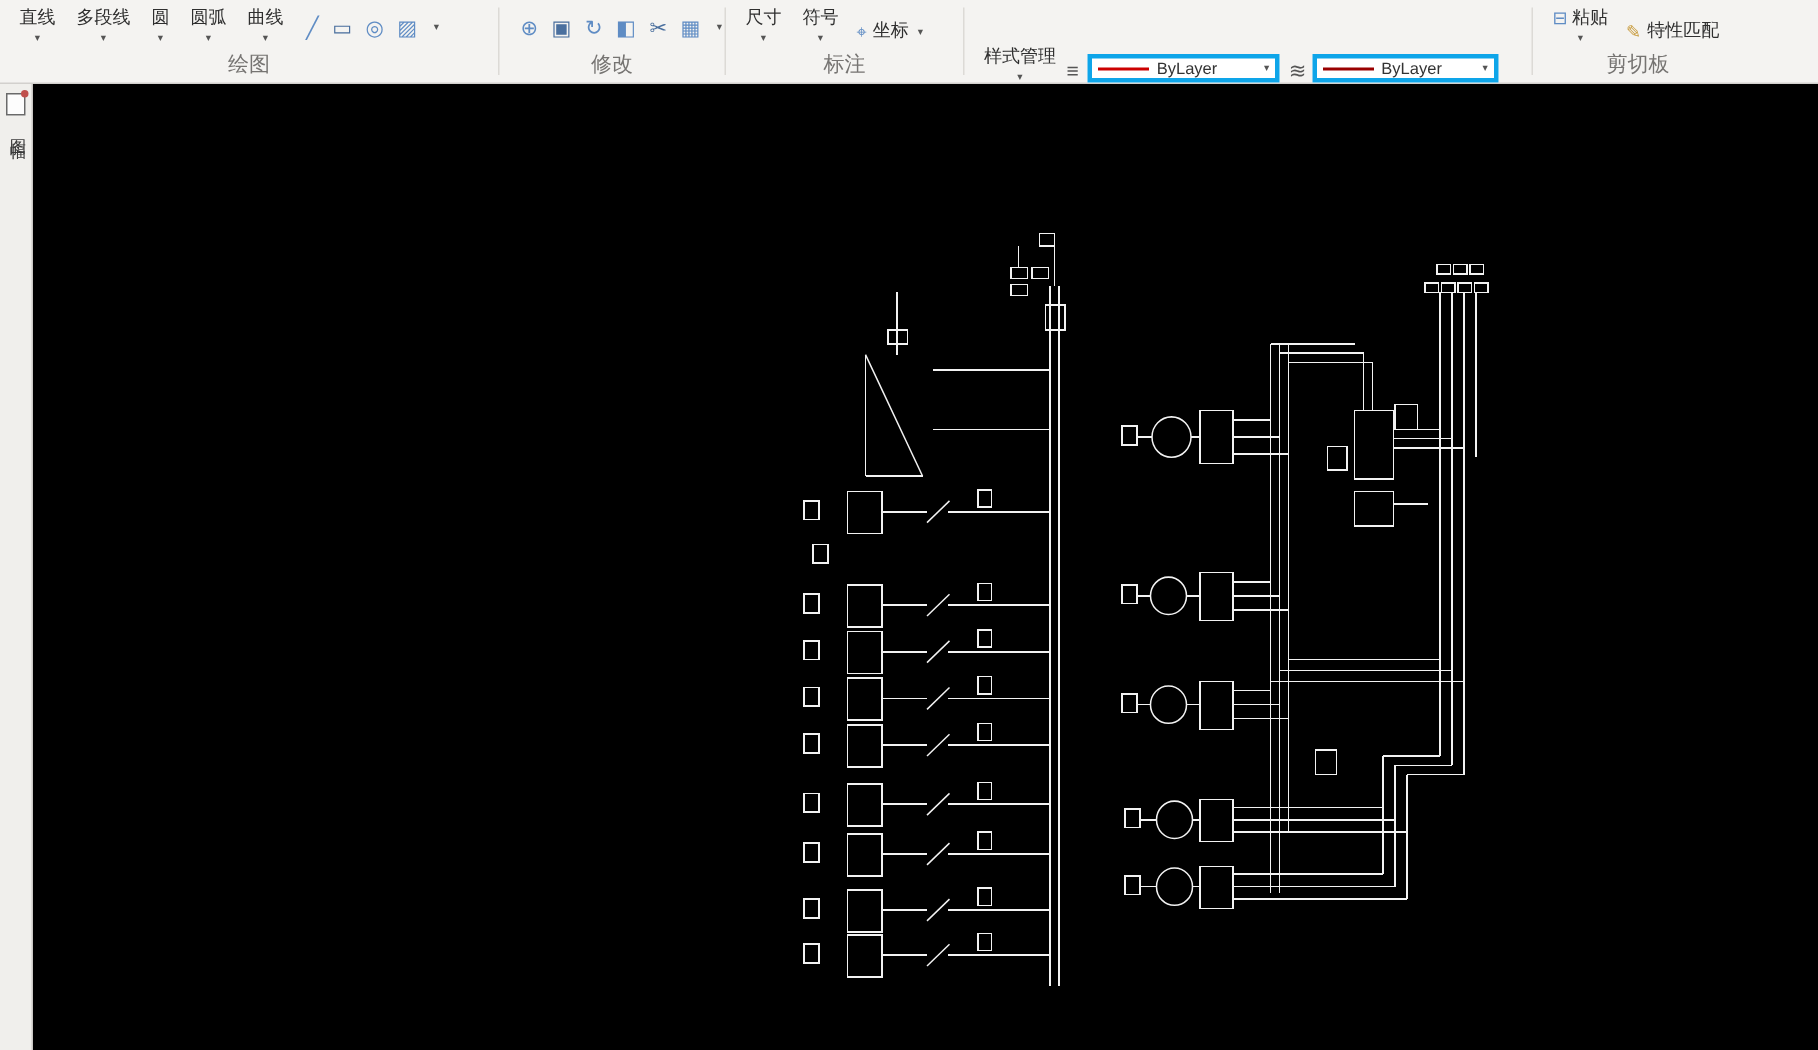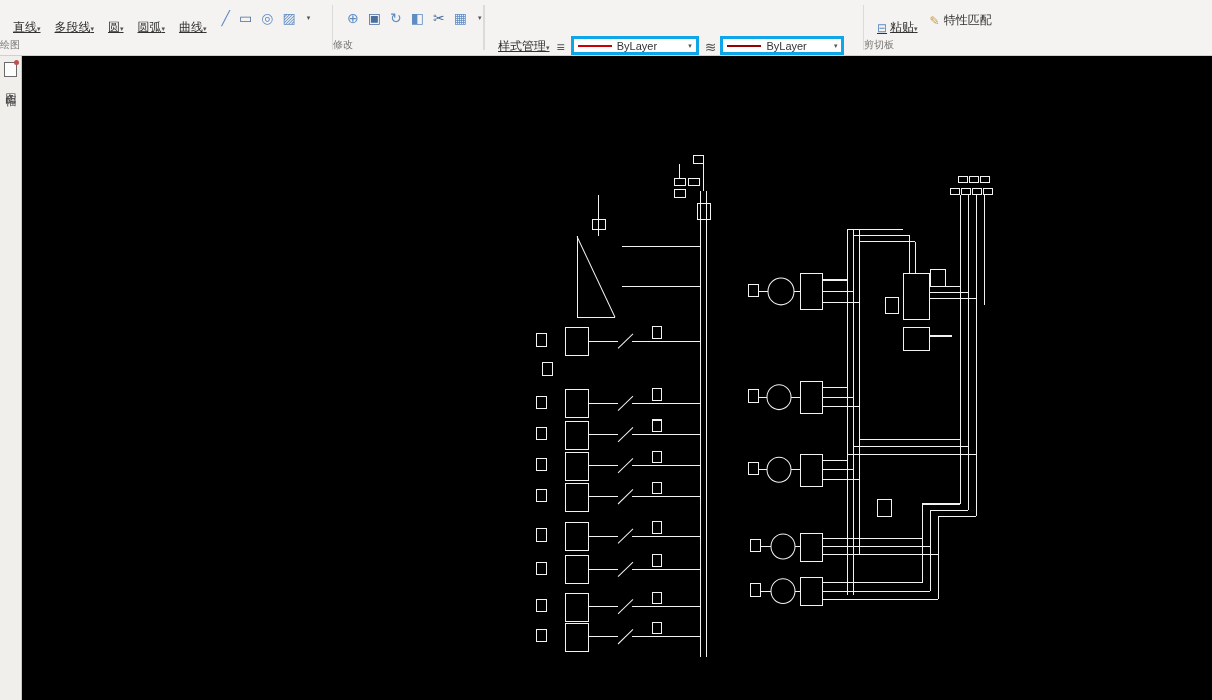--- a/index.html
+++ b/index.html
@@ -8,23 +8,23 @@
     width:1212px; height:700px; overflow:hidden;
     font-family:"Liberation Sans", sans-serif; font-size:12px; color:#333;
     background:#fff;
   }
   .app { width:1212px; height:700px; display:flex; flex-direction:column; }
 
   
   .ribbon { height:56px; background:#f4f3f1; border-bottom:1px solid #d2d0cd; display:flex; align-items:stretch; }
   .rgroup { display:flex; flex-direction:column; }
   .rg-content { flex:1; display:flex; align-items:flex-start; padding:1px 6px 0; }
-  .rg-label { font-size:10px; color:#767472; text-align:left; padding:0 0 3px; }
+  .rg-label { font-size:14px; color:#767472; text-align:center; padding:0 0 3px; }
   .vsep { width:1px; background:#dcdad6; margin:5px 0; }
-  .tool-btn { display:flex; align-items:center; padding:18px 7px 0; cursor:default;text-decoration:underline; }
+  .tool-btn { display:flex; flex-direction:column; align-items:center; padding:2px 7px 0; cursor:default; }
   .tool-label { font-size:12px; white-space:nowrap; color:#2f2f2f; }
   .caret { font-size:7px; color:#555; line-height:7px; margin-top:2px; }
   .mini-icons { display:flex; gap:9px; margin:9px 2px 0 8px; align-items:center; }
   .mini-icon { font-size:14px; line-height:16px; color:#5f8cc4; cursor:default; }
   .mini-icon.yellow { color:#c89b3c; }
   .mini-icon.dark { color:#4a6f9e; }
   .inline-caret { font-size:7px; color:#555; margin-left:2px; }
   .coord-btn, .match-btn { display:flex; align-items:center; gap:4px; margin-top:9px; padding:2px 5px; }
   .combo { display:flex; align-items:center; height:19px; background:#fff; border:3px solid #0ea5e9; font-size:11px; padding:0 4px; margin-top:4px; overflow:hidden; white-space:nowrap; }
   .combo .swatch { width:34px; height:2px; margin-right:5px; flex:0 0 auto; }
@@ -101,20 +101,38 @@
           <span class="mini-icon dark">✂</span>
           <span class="mini-icon">▦</span>
           <span class="inline-caret">▾</span>
         </div>
       </div>
       <div class="rg-label">修改</div>
     </div>
 
     <div class="vsep"></div>
 
+    <div class="rgroup" style="width:158px">
+      <div class="rg-content">
+        <div class="tool-btn">
+          <span class="tool-label">尺寸</span>
+          <span class="caret">▾</span>
+        </div>
+        <div class="tool-btn">
+          <span class="tool-label">符号</span>
+          <span class="caret">▾</span>
+        </div>
+        <div class="coord-btn">
+          <span class="mini-icon" style="font-size:12px">⌖</span>
+          <span class="tool-label">坐标</span>
+          <span class="inline-caret">▾</span>
+        </div>
+      </div>
+      <div class="rg-label">标注</div>
+    </div>
 
     <div class="vsep"></div>
 
     <div class="rgroup" style="width:378px">
       <div class="rg-content props-row">
         <div class="tool-btn">
           <span class="tool-label">样式管理</span>
           <span class="caret">▾</span>
         </div>
         <span class="mini-icon" style="color:#555">≡</span>

